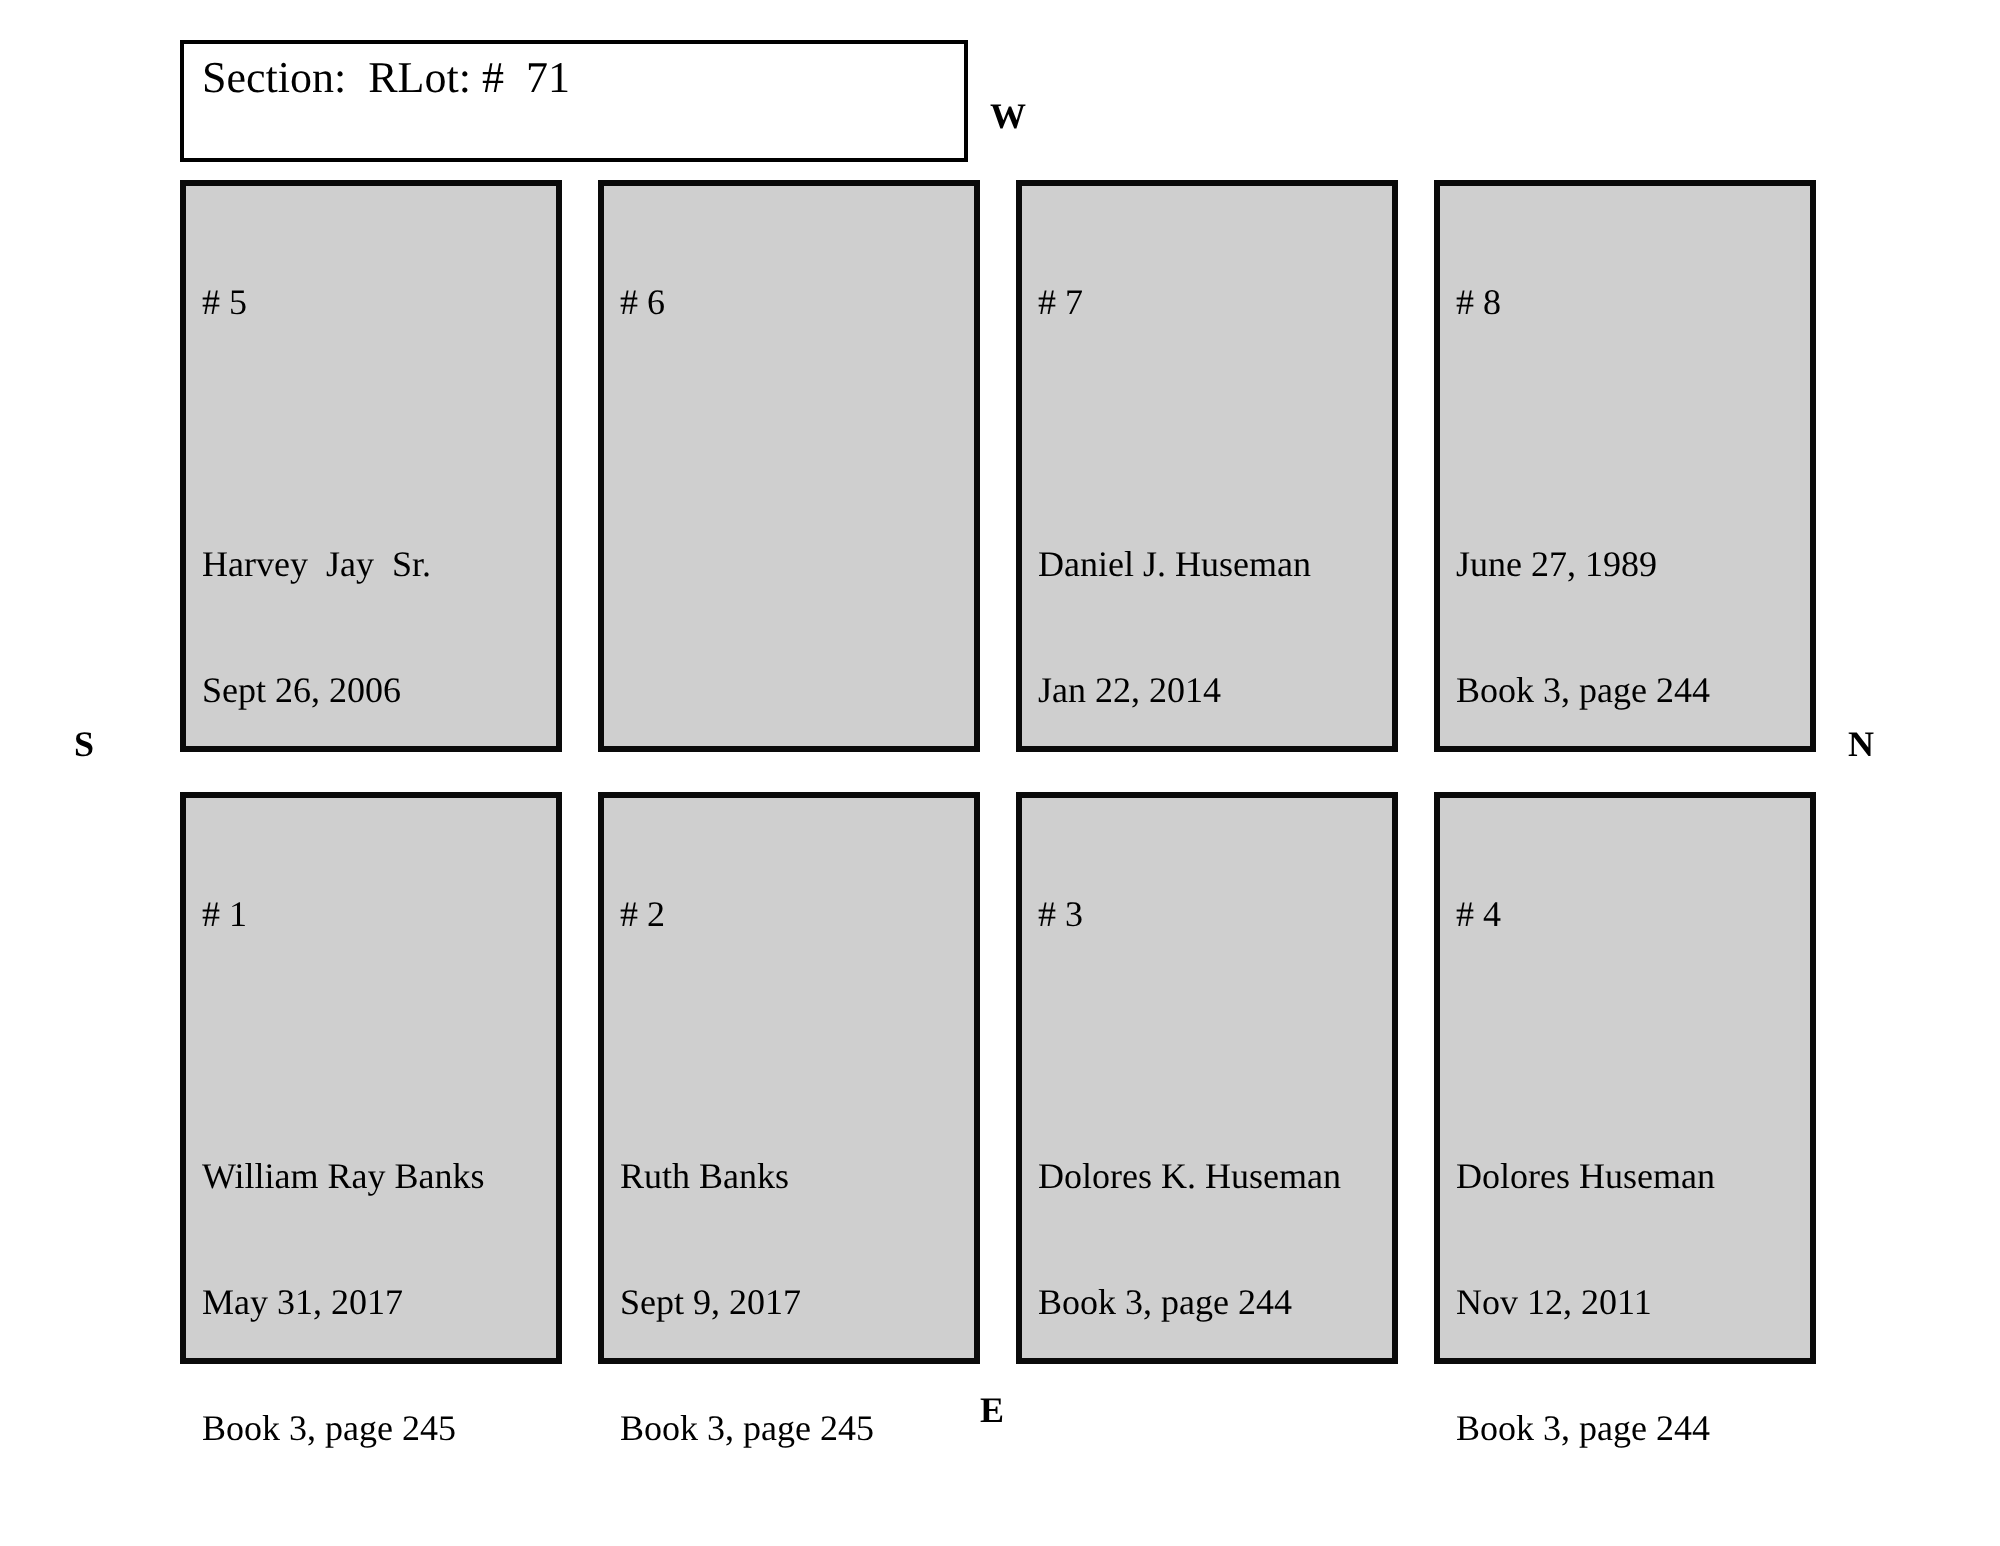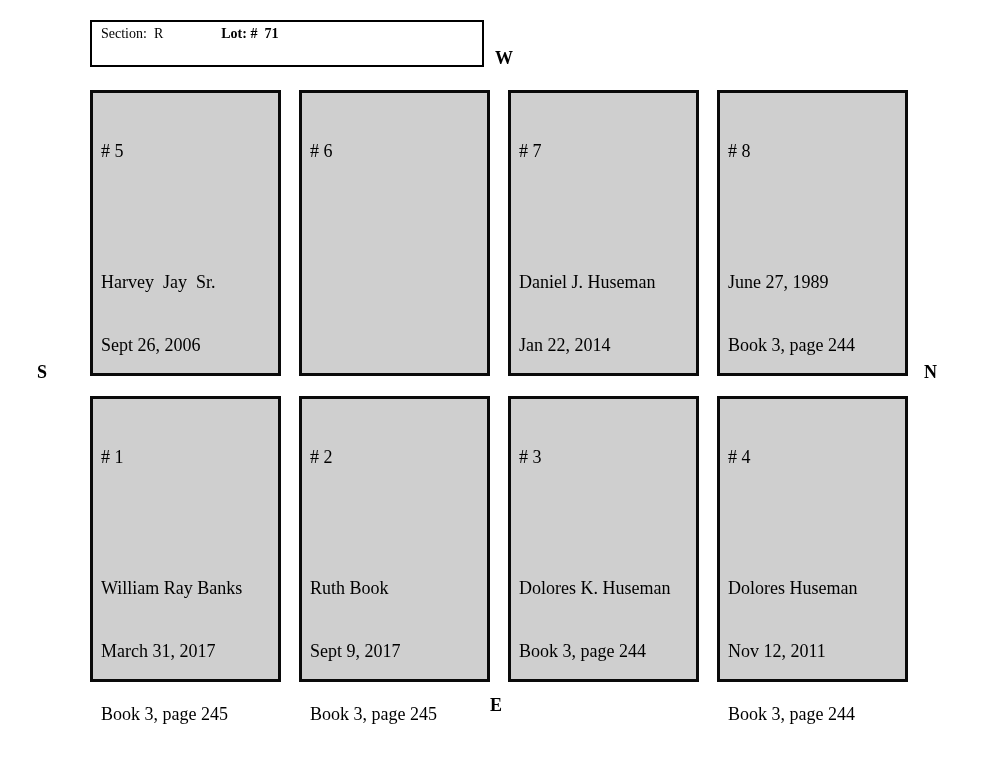--- a/index.html
+++ b/index.html
@@ -15,33 +15,31 @@
     color: #000000;
     overflow: hidden;
   }
 
   
   .header-box {
     position: absolute;
     left: 90px;
     top: 20px;
     width: 394px;
-    height: 47px;
+    height: 61px;
     border: 2px solid #000000;
     background: #ffffff;
     box-sizing: border-box;
     display: flex;
     align-items: flex-start;
     padding: 4px 0 0 9px;
-    font-size: 14px;
+    font-size: 22px;
     white-space: pre;
   }
   .header-box .lot {
-    margin-left: 58px;
-    font-weight: bold;
   }
 
   
   .compass {
     position: absolute;
     font-weight: bold;
     font-size: 18px;
   }
   .compass-w { left: 495px; top: 48px; }
   .compass-s { left: 37px;  top: 362px; }
@@ -122,29 +120,29 @@
   <span class="plot-details">
     <span>June 27, 1989</span>
     <span>Book 3, page 244</span>
   </span>
 </div>
 
 <div class="plot pos-r2c1">
   <span class="plot-number"># 1</span>
   <span class="plot-details">
     <span>William Ray Banks</span>
-    <span>March 31, 2017</span>
+    <span>May 31, 2017</span>
     <span>Book 3, page 245</span>
   </span>
 </div>
 
 <div class="plot pos-r2c2">
   <span class="plot-number"># 2</span>
   <span class="plot-details">
-    <span>Ruth Book</span>
+    <span>Ruth Banks</span>
     <span>Sept 9, 2017</span>
     <span>Book 3, page 245</span>
   </span>
 </div>
 
 <div class="plot pos-r2c3">
   <span class="plot-number"># 3</span>
   <span class="plot-details">
     <span>Dolores K. Huseman</span>
     <span>Book 3, page 244</span>

